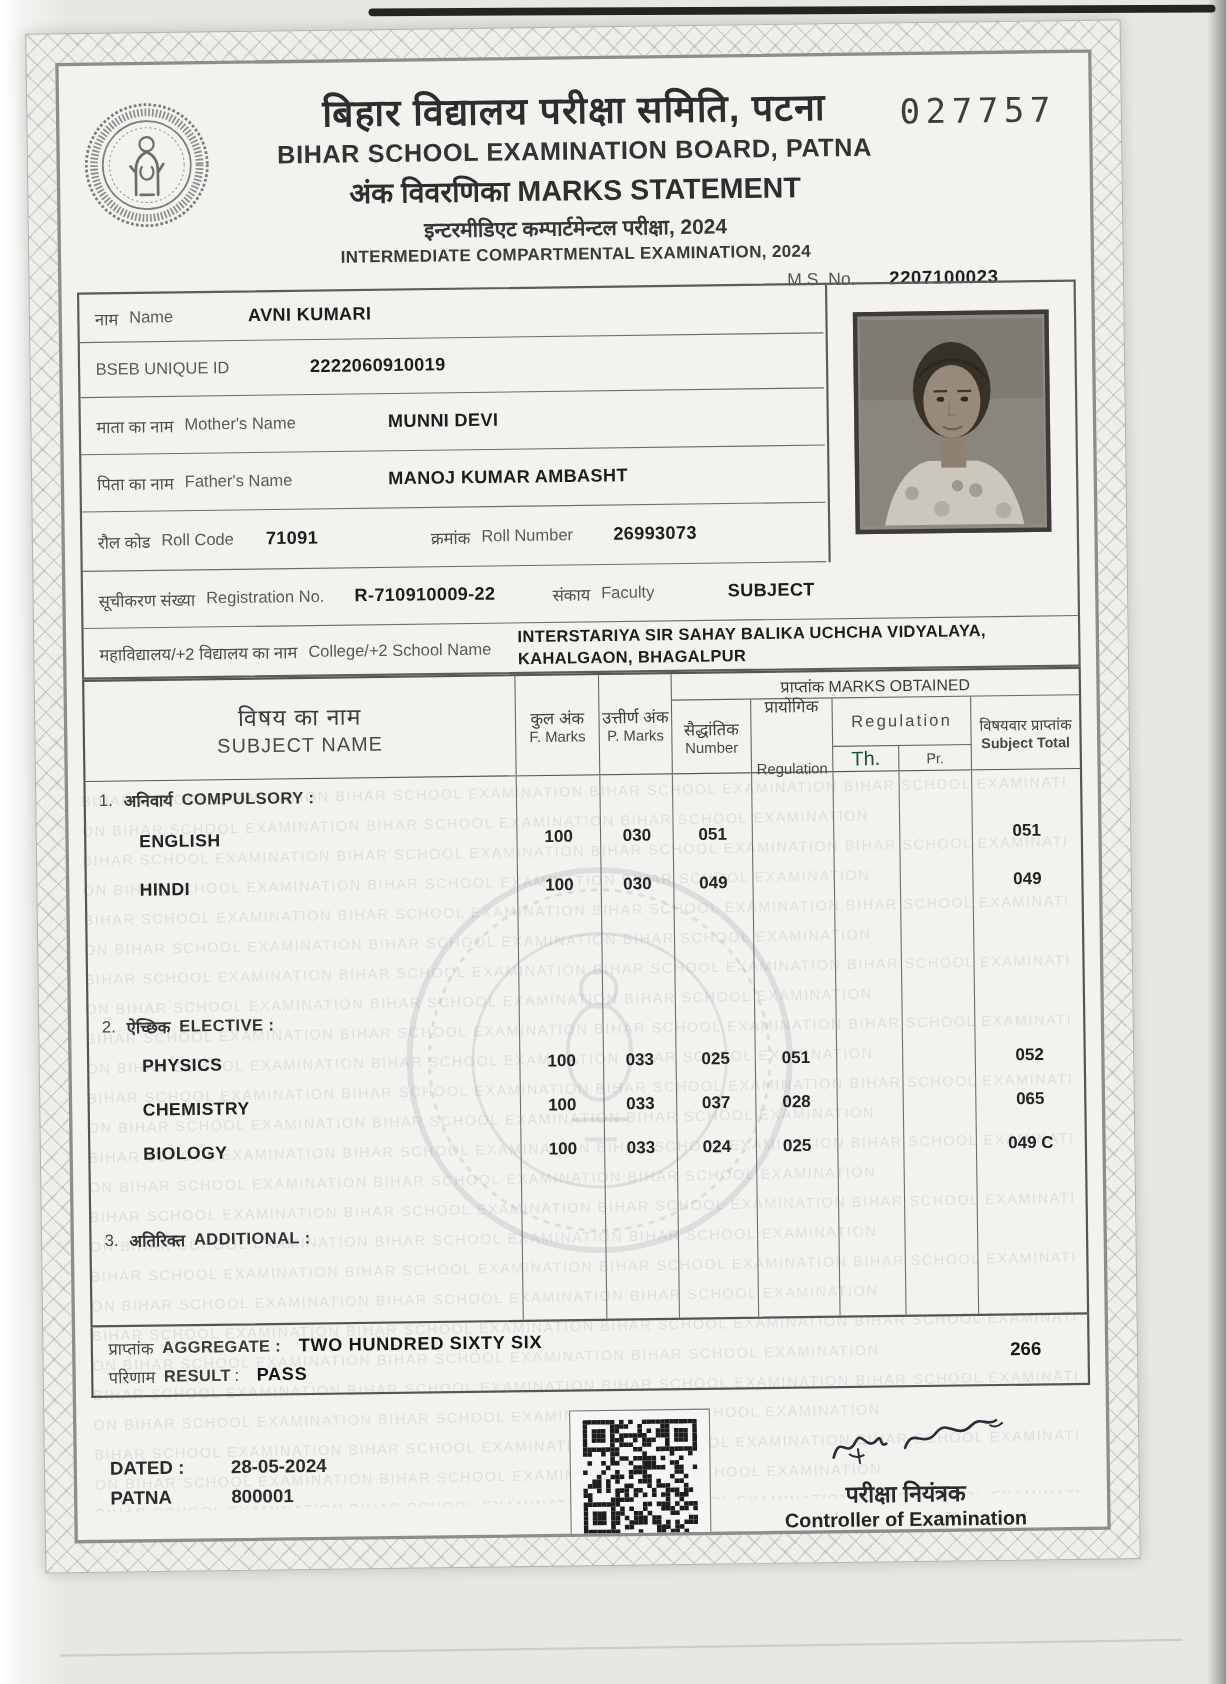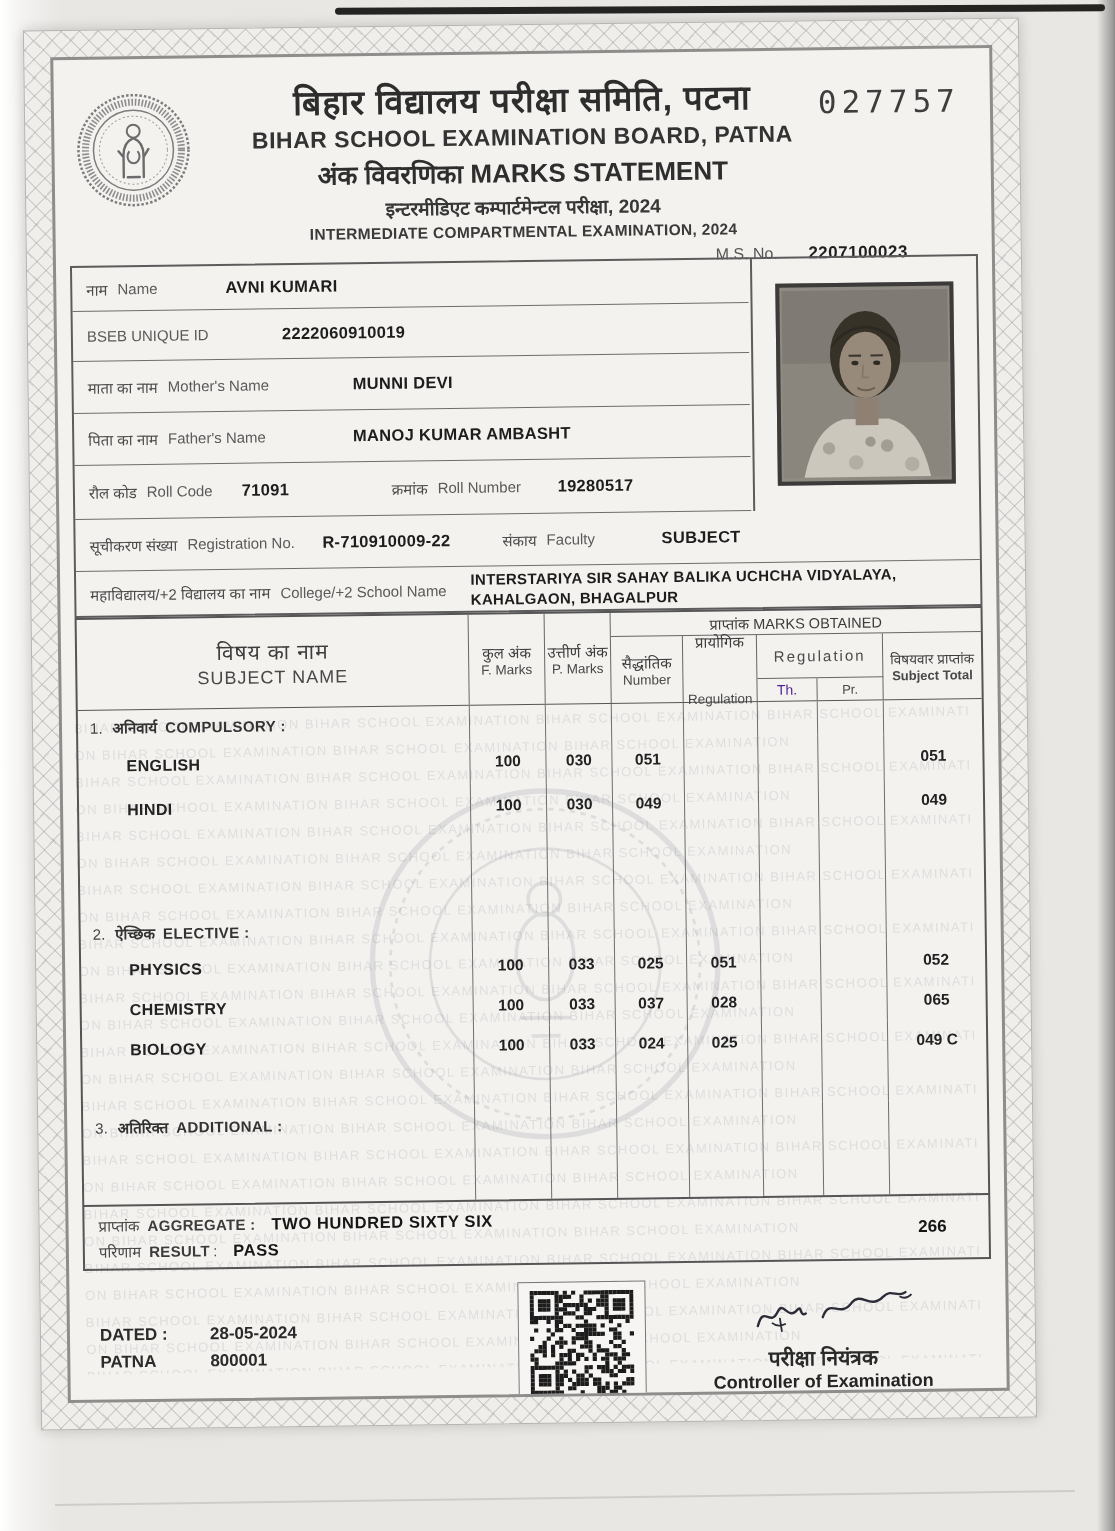--- a/index.html
+++ b/index.html
@@ -103,21 +103,21 @@
   .hc .hi { font-size:15px; }
   .hc .en { font-size:13.5px; color:#484848; }
   .hc-subject { grid-area:1/1/4/2; }
   .hc-subject .hi { font-size:21px; letter-spacing:1px;}
   .hc-subject .en { font-size:18px; letter-spacing:1px; margin-top:2px;}
   .hc-f { grid-area:1/2/4/3; } .hc-p { grid-area:1/3/4/4; }
   .hc-mo { grid-area:1/4/2/9; border-right:none; border-bottom:1.5px solid #666;
            font-size:14.5px; color:#3c3c3c;}
   .hc-th { grid-area:2/4/4/5; } .hc-pr { grid-area:2/5/4/6;gap:40px; }
   .hc-reg { grid-area:2/6/3/8; border-bottom:1.5px solid #666; font-size:15px; letter-spacing:2px; color:#4a4a4a;}
-  .hc-rth { grid-area:3/6/4/7; font-size:14px; color:#4c1d95;}
+  .hc-rth { grid-area:3/6/4/7; font-size:18px; color:#14532d;}
   .hc-rpr { grid-area:3/7/4/8; font-size:13px; color:#4a4a4a;}
   .hc-tot { grid-area:2/8/4/9; border-right:none; }
   .hc-tot .hi { font-size:13.5px;} .hc-tot .en { font-size:13px; font-weight:bold;}
 
   .trow { display:grid; grid-template-columns:var(--cols); }
   .c { border-right:1.5px solid #6e6e6e; display:flex; align-items:center; justify-content:center;
        font-size:15.5px; font-weight:bold; color:#222; }
   .c:last-child { border-right:none; }
   .c-subj { justify-content:flex-start; padding-left:48px; font-size:16px; letter-spacing:0.4px;}
   .c-sec  { justify-content:flex-start; padding-left:12px; font-weight:normal; font-size:15px; color:#333;}
@@ -264,21 +264,21 @@
         <span class="hi">पिता का नाम</span>
         <span class="en" style="width:185px">Father's Name</span>
         <b>MANOJ KUMAR AMBASHT</b>
       </div>
       <div class="drow r5 short">
         <span class="hi">रौल कोड</span>
         <span class="en" style="width:95px">Roll Code</span>
         <b style="width:150px">71091</b>
         <span class="hi">क्रमांक</span>
         <span class="en" style="width:120px">Roll Number</span>
-        <b>19280517</b>
+        <b>26993073</b>
       </div>
       <div class="drow r6">
         <span class="hi">सूचीकरण संख्या</span>
         <span class="en" style="width:135px">Registration No.</span>
         <b style="width:180px">R-710910009-22</b>
         <span class="hi">संकाय</span>
         <span class="en" style="width:115px">Faculty</span>
         <b>SUBJECT</b>
       </div>
       <div class="drow r7">

